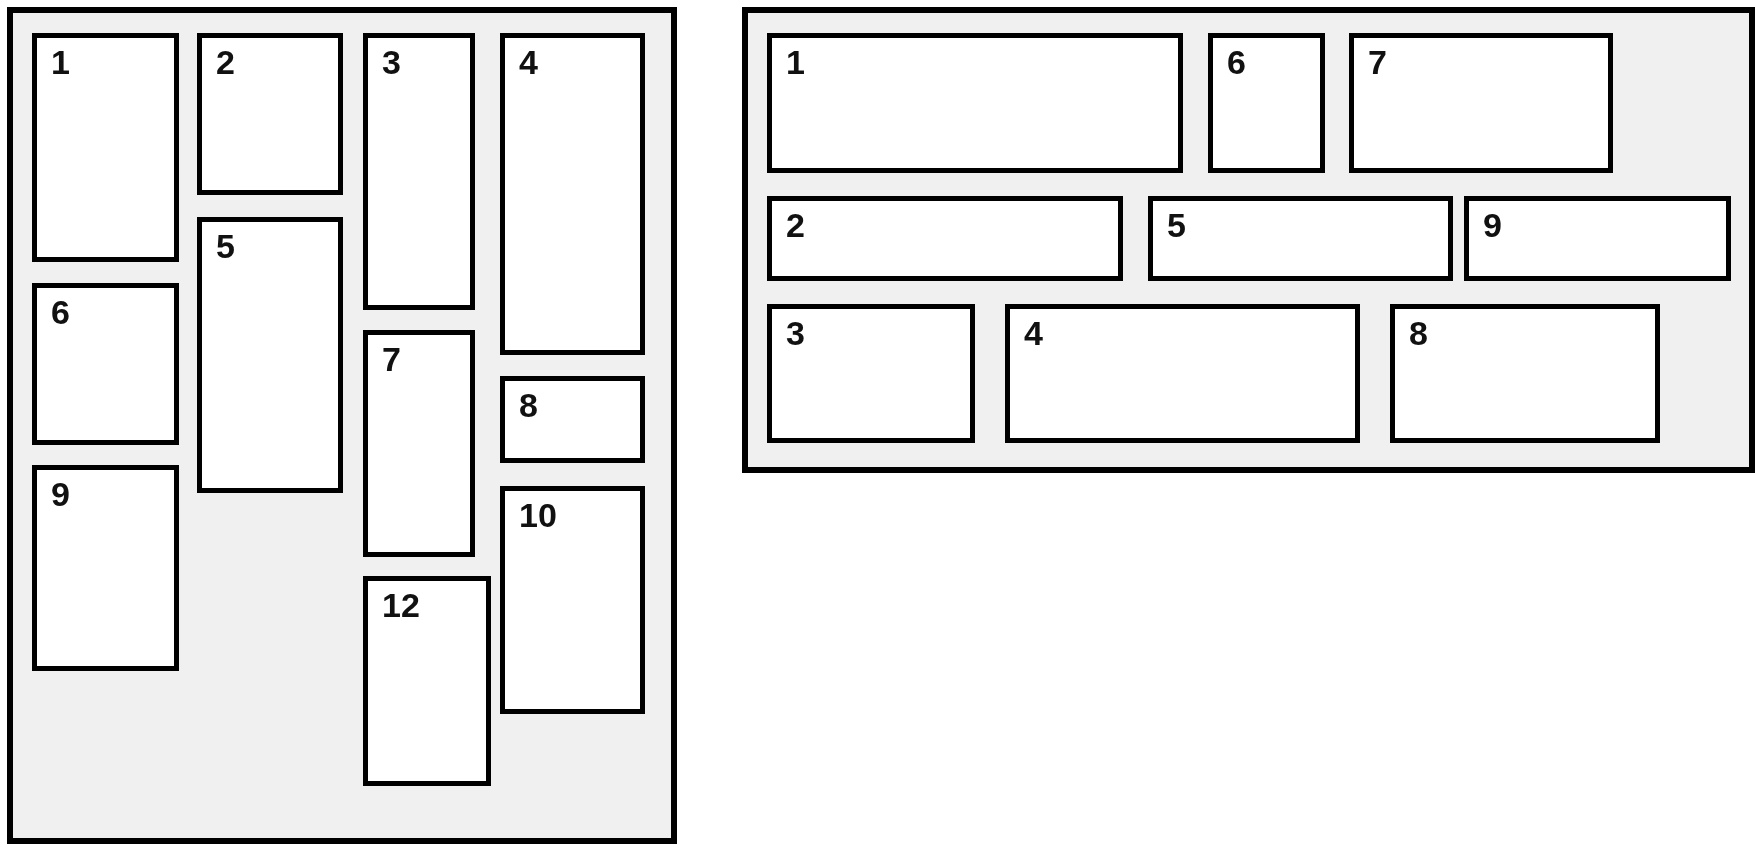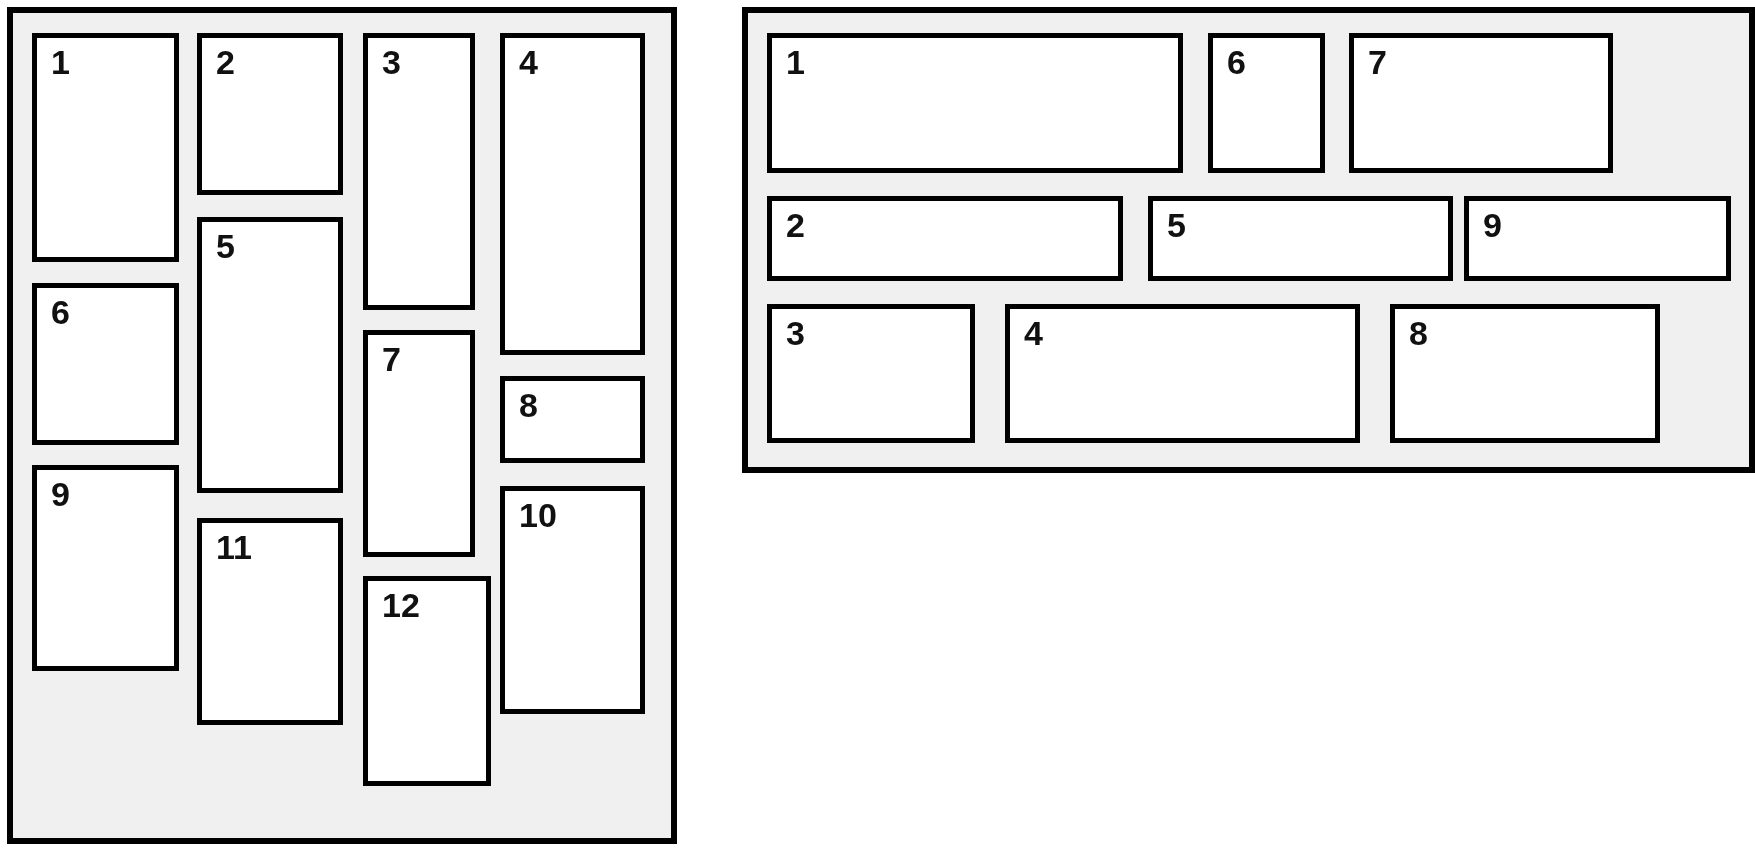--- a/index.html
+++ b/index.html
@@ -75,21 +75,20 @@
     <div class="box m1">1</div>
     <div class="box m2">2</div>
     <div class="box m3">3</div>
     <div class="box m4">4</div>
     <div class="box m5">5</div>
     <div class="box m6">6</div>
     <div class="box m7">7</div>
     <div class="box m8">8</div>
     <div class="box m9">9</div>
     <div class="box m10">10</div>
-    <div class="box m11">11</div>
     <div class="box m12">12</div>
   </div>
 
   <div class="panel panel-rows">
     <div class="box r1">1</div>
     <div class="box r2">2</div>
     <div class="box r3">3</div>
     <div class="box r4">4</div>
     <div class="box r5">5</div>
     <div class="box r6">6</div>

